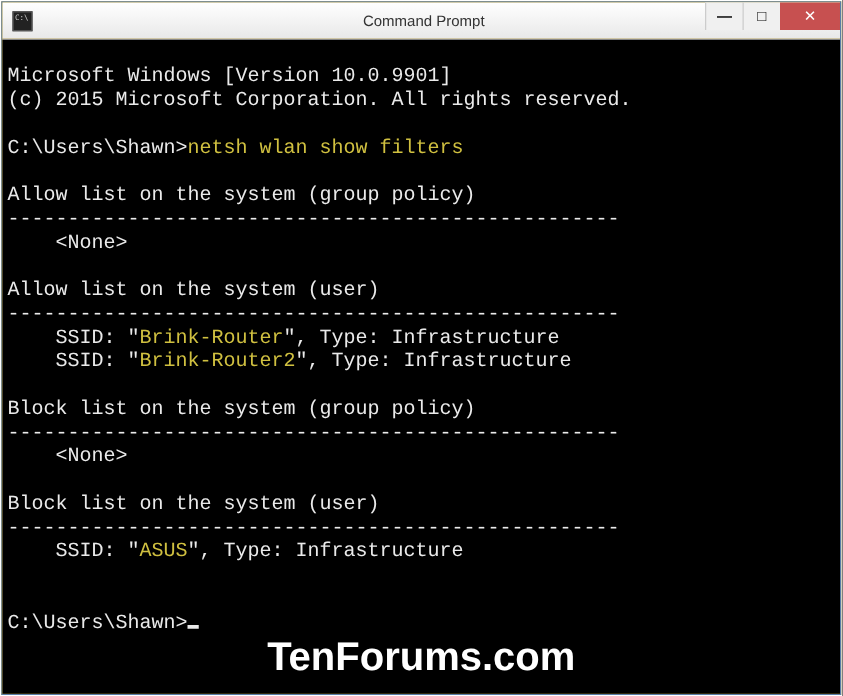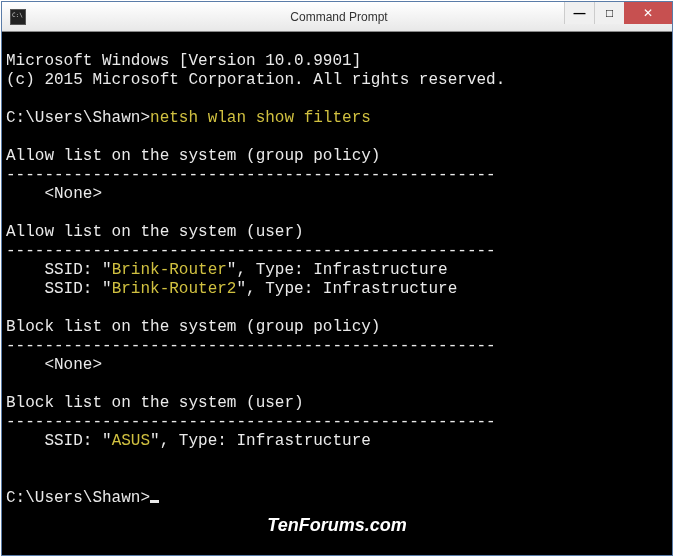--- a/index.html
+++ b/index.html
@@ -97,23 +97,22 @@
       background: #eaeaea;
       vertical-align: baseline;
       margin-bottom: -1px;
     }
     .watermark {
       position: absolute;
       bottom: 20px;
       left: 50%;
       transform: translateX(-50%);
       font-family: Arial, sans-serif;
-      font-size: 18px;
+      font-size: 32px;
       font-weight: bold;
-      font-style: italic;
       color: #fff;
       text-shadow: 2px 2px 0 #000, -2px -2px 0 #000, 2px -2px 0 #000, -2px 2px 0 #000, 0 2px 0 #000, 0 -2px 0 #000, 2px 0 0 #000, -2px 0 0 #000;
       pointer-events: none;
     }
   </style>
 </head>
 <body>
 
 <div class="window">
   <div class="titlebar">

